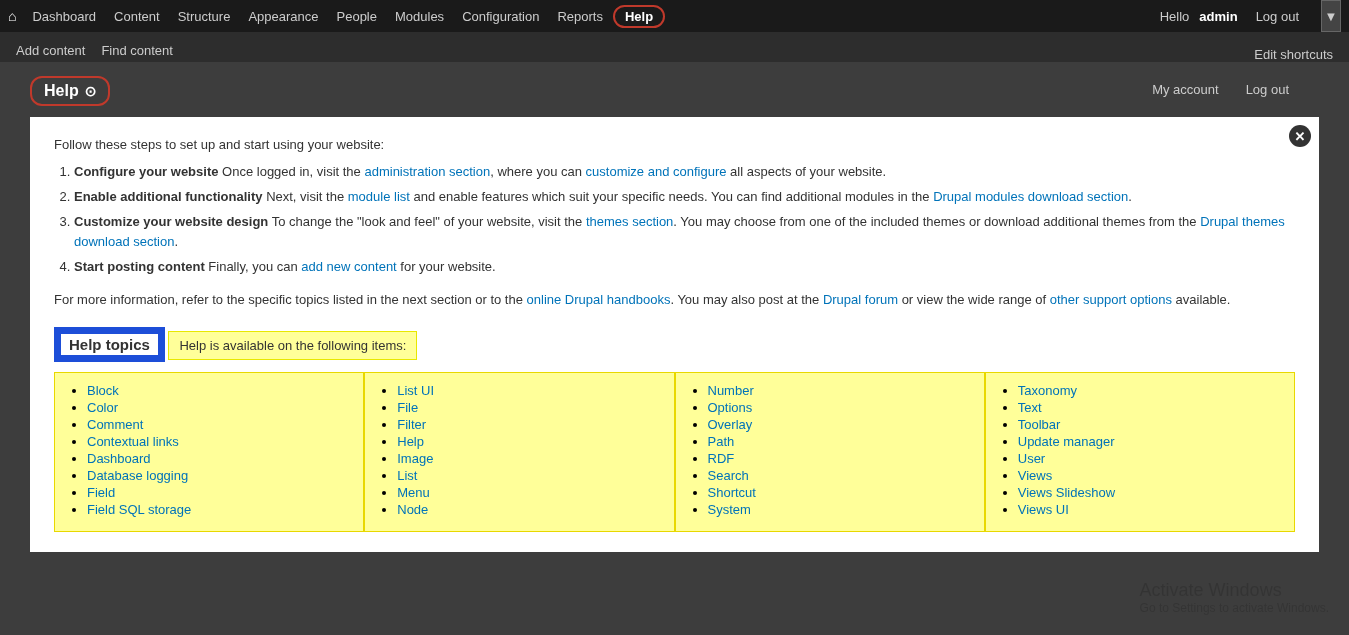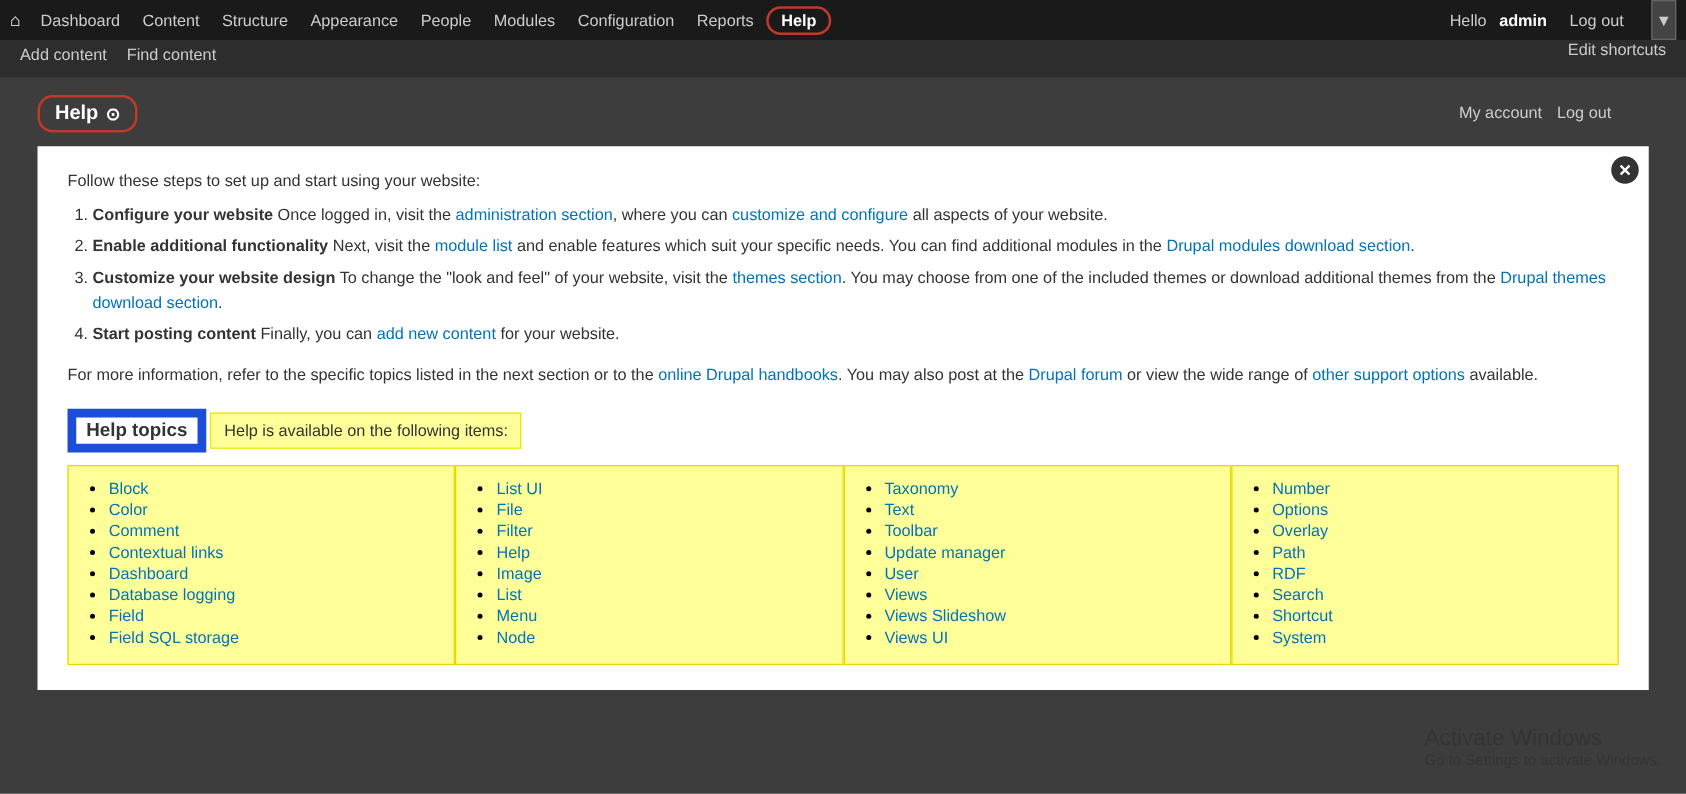--- a/index.html
+++ b/index.html
@@ -56,21 +56,21 @@
       align-items: center;
       justify-content: center;
       cursor: pointer;
       margin-left: 4px;
     }
 
     
     .secondary-nav {
       background: #2d2d2d;
       display: flex;
-      align-items: flex-start;
+      align-items: flex-end;
       height: 30px;
       padding: 0 8px;
     }
     .secondary-nav a {
       color: #ccc;
       text-decoration: none;
       padding: 4px 8px;
       font-size: 13px;
       cursor: pointer;
     }
@@ -111,21 +111,21 @@
       color: #fff;
       font-size: 14px;
     }
 
     
     .page-account-links {
       position: absolute;
       top: 20px;
       right: 60px;
       display: flex;
-      gap: 12px;
+      gap: 27px;
       font-size: 13px;
     }
     .page-account-links a { color: #ccc; text-decoration: none; cursor: pointer; }
 
     
     .content-box {
       position: absolute;
       top: 55px;
       left: 30px;
       right: 30px;
@@ -366,43 +366,43 @@
           <li><a>Help</a></li>
           <li><a>Image</a></li>
           <li><a>List</a></li>
           <li><a>Menu</a></li>
           <li><a>Node</a></li>
         </ul>
       </div>
 
       <div class="topic-column">
         <ul>
+          <li><a>Number</a></li>
+          <li><a>Options</a></li>
+          <li><a>Overlay</a></li>
+          <li><a>Path</a></li>
+          <li><a>RDF</a></li>
+          <li><a>Search</a></li>
+          <li><a>Shortcut</a></li>
+          <li><a>System</a></li>
+        </ul>
+      </div>
+
+      <div class="topic-column">
+        <ul>
           <li><a>Taxonomy</a></li>
           <li><a>Text</a></li>
           <li><a>Toolbar</a></li>
           <li><a>Update manager</a></li>
           <li><a>User</a></li>
           <li><a>Views</a></li>
           <li><a>Views Slideshow</a></li>
           <li><a>Views UI</a></li>
         </ul>
       </div>
-
-      <div class="topic-column">
-        <ul>
-          <li><a>Number</a></li>
-          <li><a>Options</a></li>
-          <li><a>Overlay</a></li>
-          <li><a>Path</a></li>
-          <li><a>RDF</a></li>
-          <li><a>Search</a></li>
-          <li><a>Shortcut</a></li>
-          <li><a>System</a></li>
-        </ul>
-      </div>
     </div>
 
   </div>
 
 </div>
 
 <div class="watermark">
   <div>Activate Windows</div>
   <div style="font-size:12px;">Go to Settings to activate Windows.</div>
 </div>

